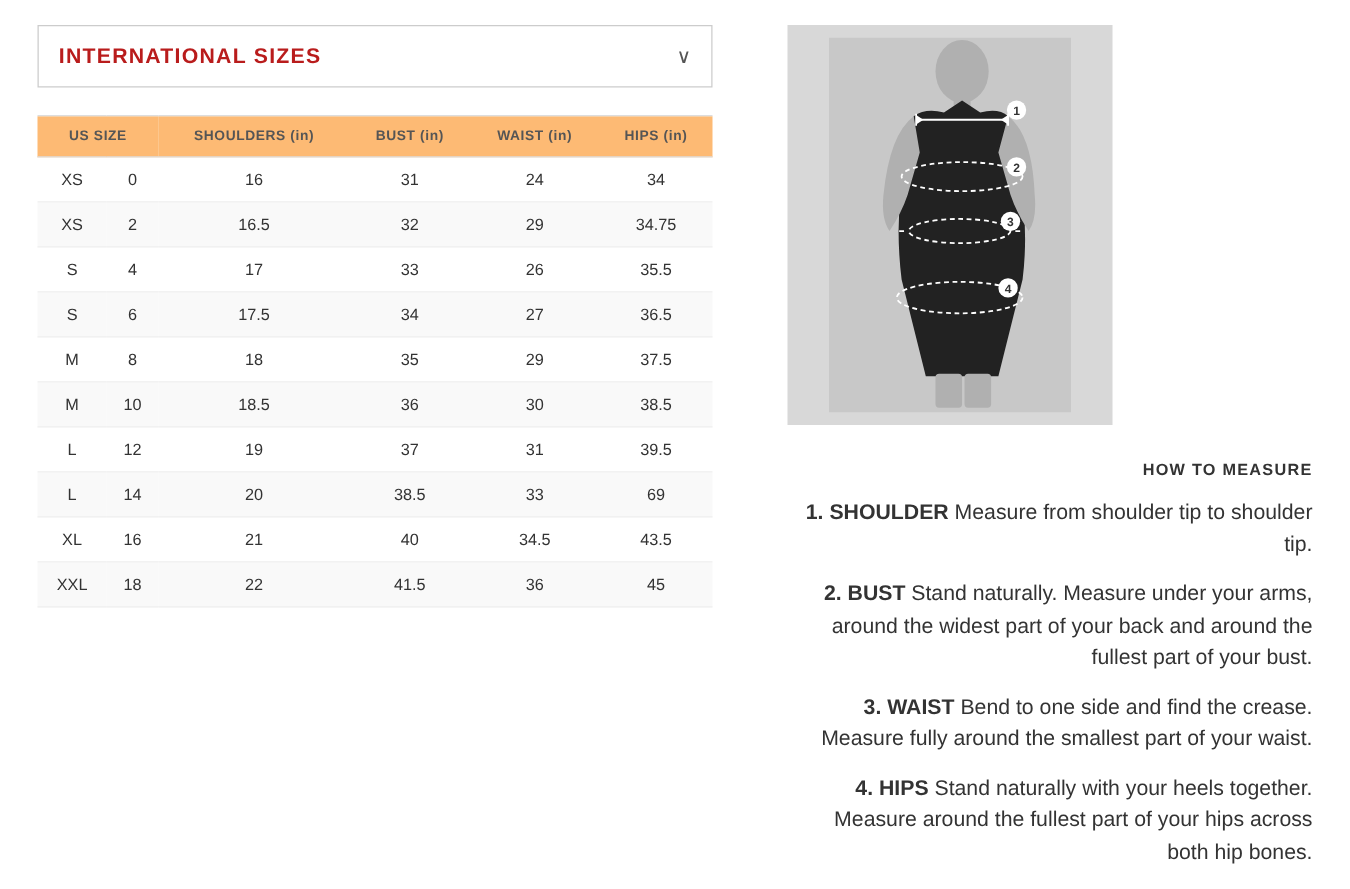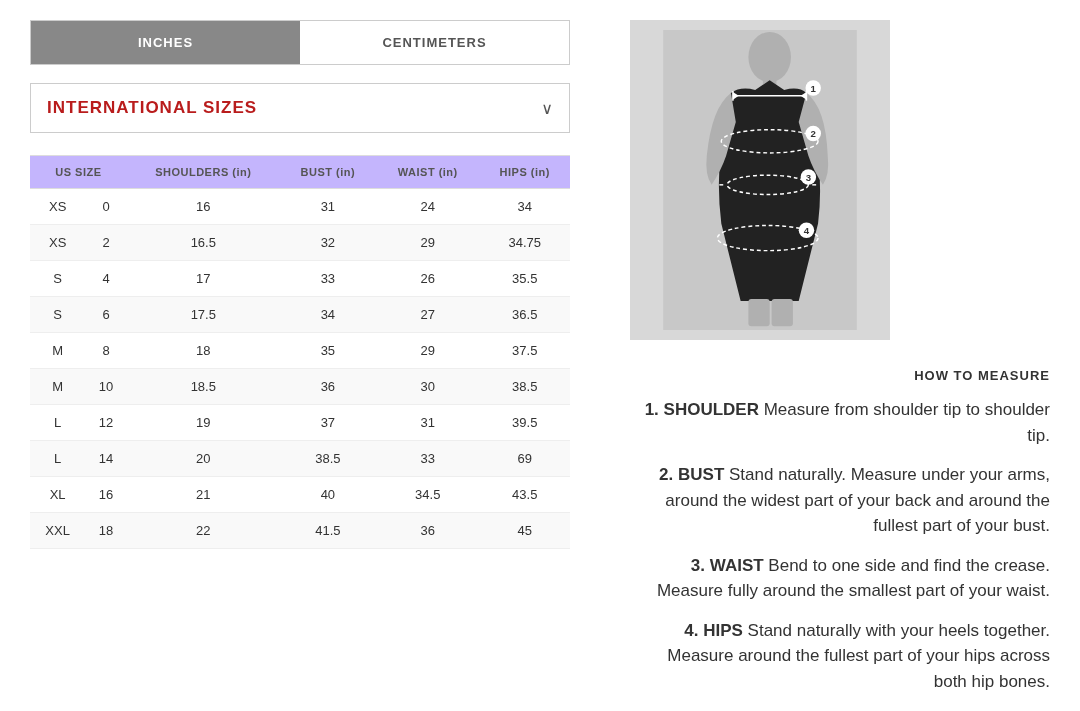--- a/index.html
+++ b/index.html
@@ -80,21 +80,21 @@
     }
     .size-table th {
       font-size: 11px;
       font-weight: bold;
       letter-spacing: 0.5px;
       color: #555;
       padding: 10px 8px;
       text-align: center;
       border-bottom: 1px solid #ddd;
       border-top: 1px solid #ddd;
-      background: #c4b5fd;
+      background: #fdba74;
     }
     .size-table th:first-child {
       text-align: center;
     }
     .size-table td {
       padding: 10px 8px;
       text-align: center;
       font-size: 13px;
       color: #333;
       border-bottom: 1px solid #eee;
@@ -146,24 +146,20 @@
       font-weight: bold;
     }
   </style>
 </head>
 <body>
 
 <div class="container">
 
   <div class="left-panel">
 
-    <div class="unit-toggle">
-      <button class="unit-btn active">INCHES</button>
-      <button class="unit-btn">CENTIMETERS</button>
-    </div>
 
     <div class="size-selector">
       <span class="size-selector-label">INTERNATIONAL SIZES</span>
       <span class="chevron">∨</span>
     </div>
 
     <table class="size-table">
       <thead>
         <tr>
           <th colspan="2">US SIZE</th>

